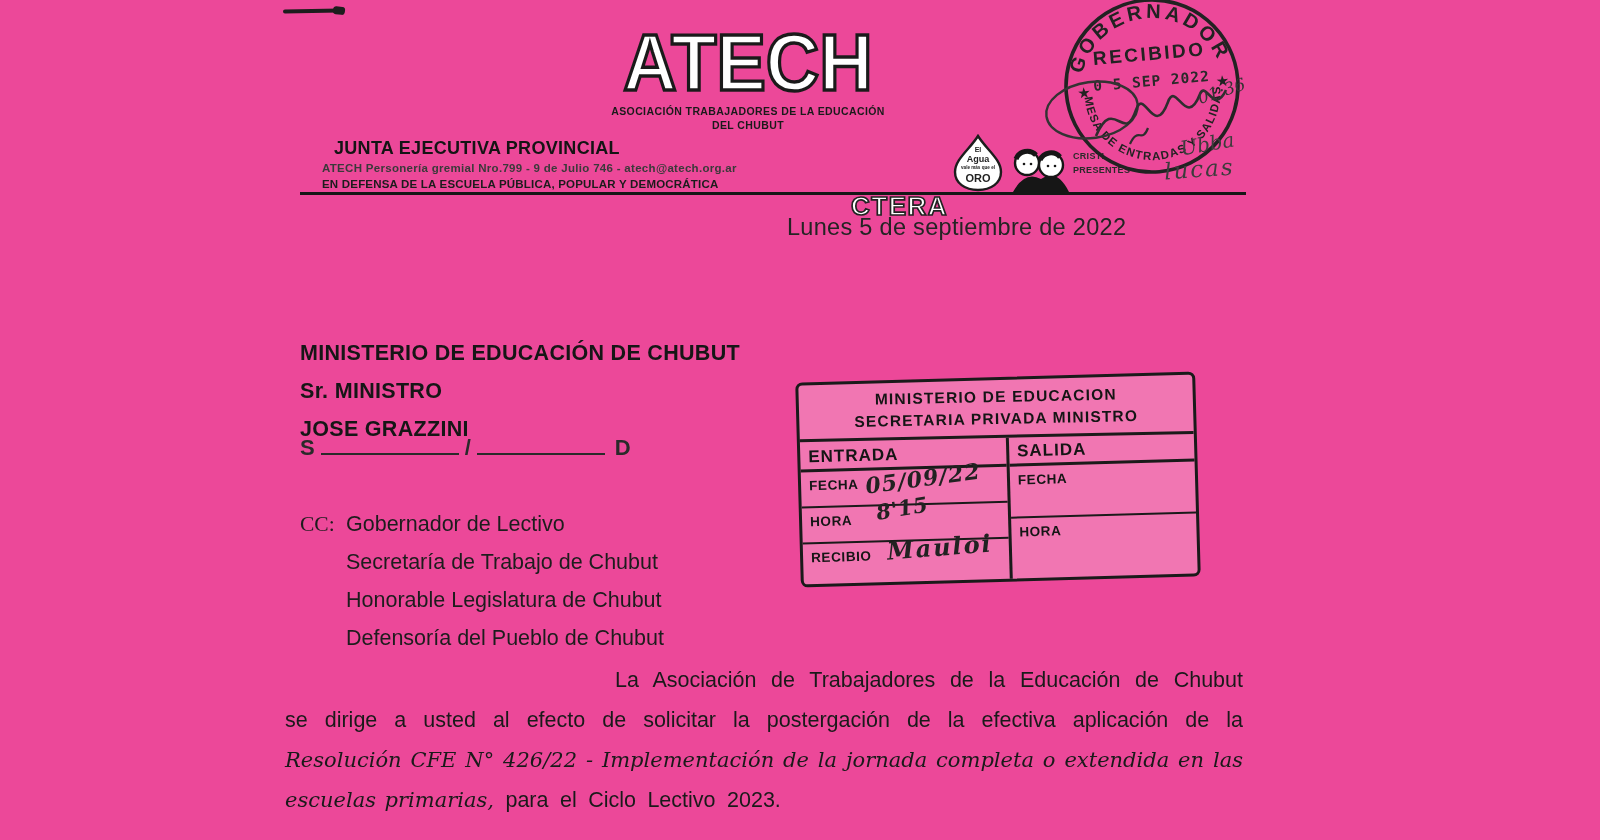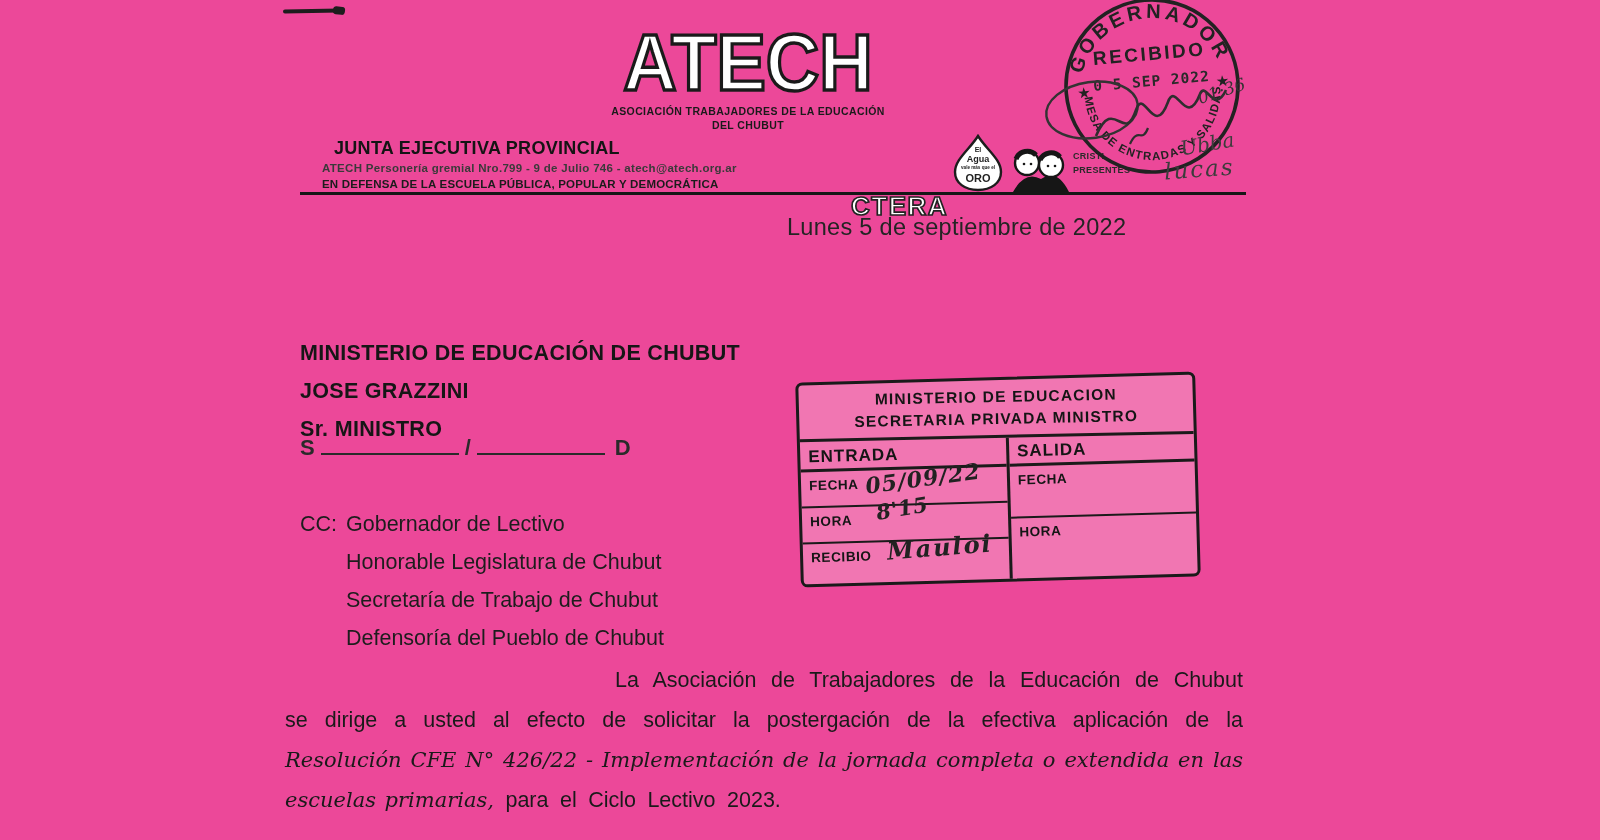--- a/index.html
+++ b/index.html
@@ -45,21 +45,21 @@
 
   .addressee { position:absolute; left:300px; top:290px; font-weight:800; font-size:21.5px;
                color:#161616; letter-spacing:.3px; line-height:38px;margin-top:44px; }
 
   .salutation { position:absolute; left:300px; top:433px; font-size:22px; color:#2a2a2a; font-weight:600; }
   .salutation .blank { display:inline-block; width:138px; border-bottom:2px solid #2a2a2a; height:22px;
                        margin:0 6px; vertical-align:baseline; }
   .salutation .blank.b2 { width:128px; margin-right:10px; }
 
   .cc-block { position:absolute; left:300px; top:505px; font-size:21.5px; color:#1d1d1d; line-height:38px; }
-  .cc-label { width:46px; }
+  .cc-label { width:46px;font-family:Liberation Serif, serif; }
   .cc-items .item { margin-left:46px; }
   .cc-first { display:flex; }
 
   
   .min-stamp { position:absolute; left:798px; top:377px; width:400px; transform:rotate(-1.6deg);
                border:3.5px solid #1a1a1a; border-radius:7px; color:#151515; background:rgba(255,255,255,.25); }
   .min-stamp .hdr { text-align:center; padding:6px 4px 4px; border-bottom:3px solid #1a1a1a;
                font-size:15.5px; font-weight:800; letter-spacing:1.2px; line-height:1.45; transform:rotate(.4deg); }
   .min-cols { display:flex; }
   .min-col-l { width:53%; border-right:3px solid #1a1a1a; }
@@ -160,36 +160,36 @@
     <text x="170" y="110" class="script" font-size="17" fill="#333" transform="rotate(-18 170 110)">01:36</text>
   </svg>
 
   <div class="hand-note l1">Ubba</div>
   <div class="hand-note l2">lucas</div>
 
   <div class="date-line">Lunes 5 de septiembre de 2022</div>
 
   <div class="addressee">
     <div>MINISTERIO DE EDUCACIÓN DE CHUBUT</div>
+    <div>Sr. MINISTRO</div>
     <div>JOSE GRAZZINI</div>
-    <div>Sr. MINISTRO</div>
   </div>
 
   <div class="salutation">
     <span>S</span><span class="blank"></span><span>/</span><span class="blank b2"></span><span>D</span>
   </div>
 
   <div class="cc-block">
     <div class="cc-first">
       <span class="cc-label">CC:</span>
       <span>Gobernador de Lectivo</span>
     </div>
     <div class="cc-items">
+      <div class="item">Secretaría de Trabajo de Chubut</div>
       <div class="item">Honorable Legislatura de Chubut</div>
-      <div class="item">Secretaría de Trabajo de Chubut</div>
       <div class="item">Defensoría del Pueblo de Chubut</div>
     </div>
   </div>
 
   <div class="min-stamp">
     <div class="hdr">
       <div>MINISTERIO DE EDUCACION</div>
       <div>SECRETARIA PRIVADA MINISTRO</div>
     </div>
     <div class="min-cols">

